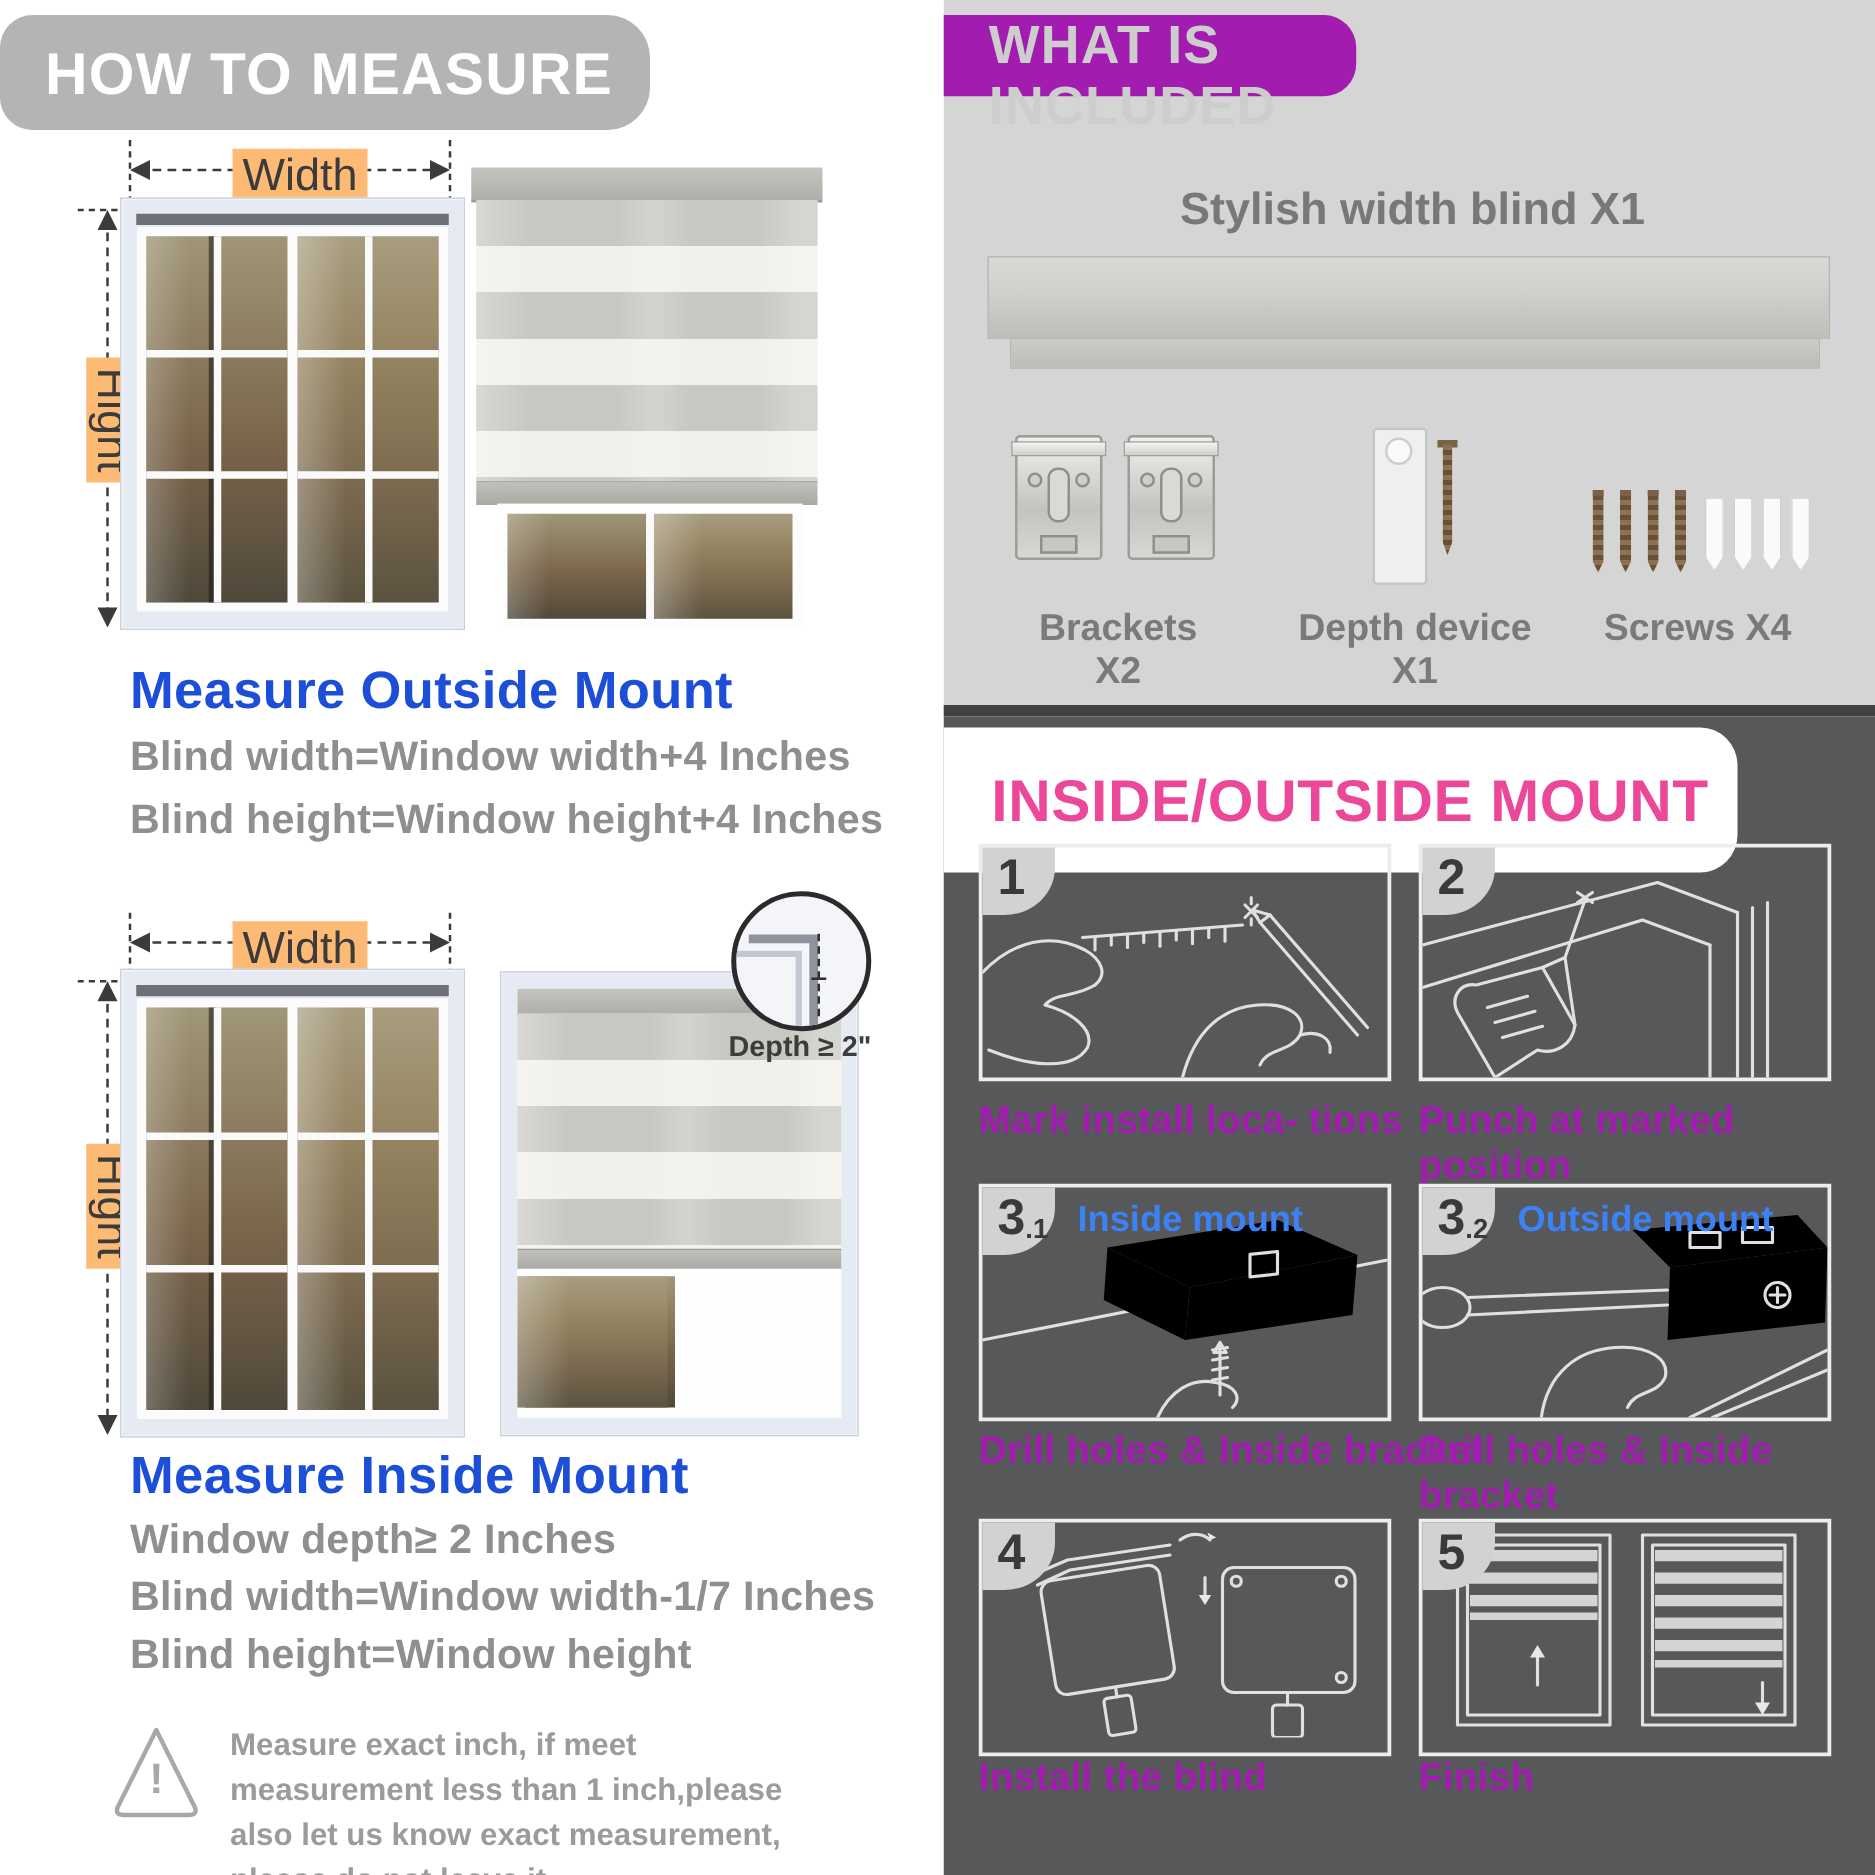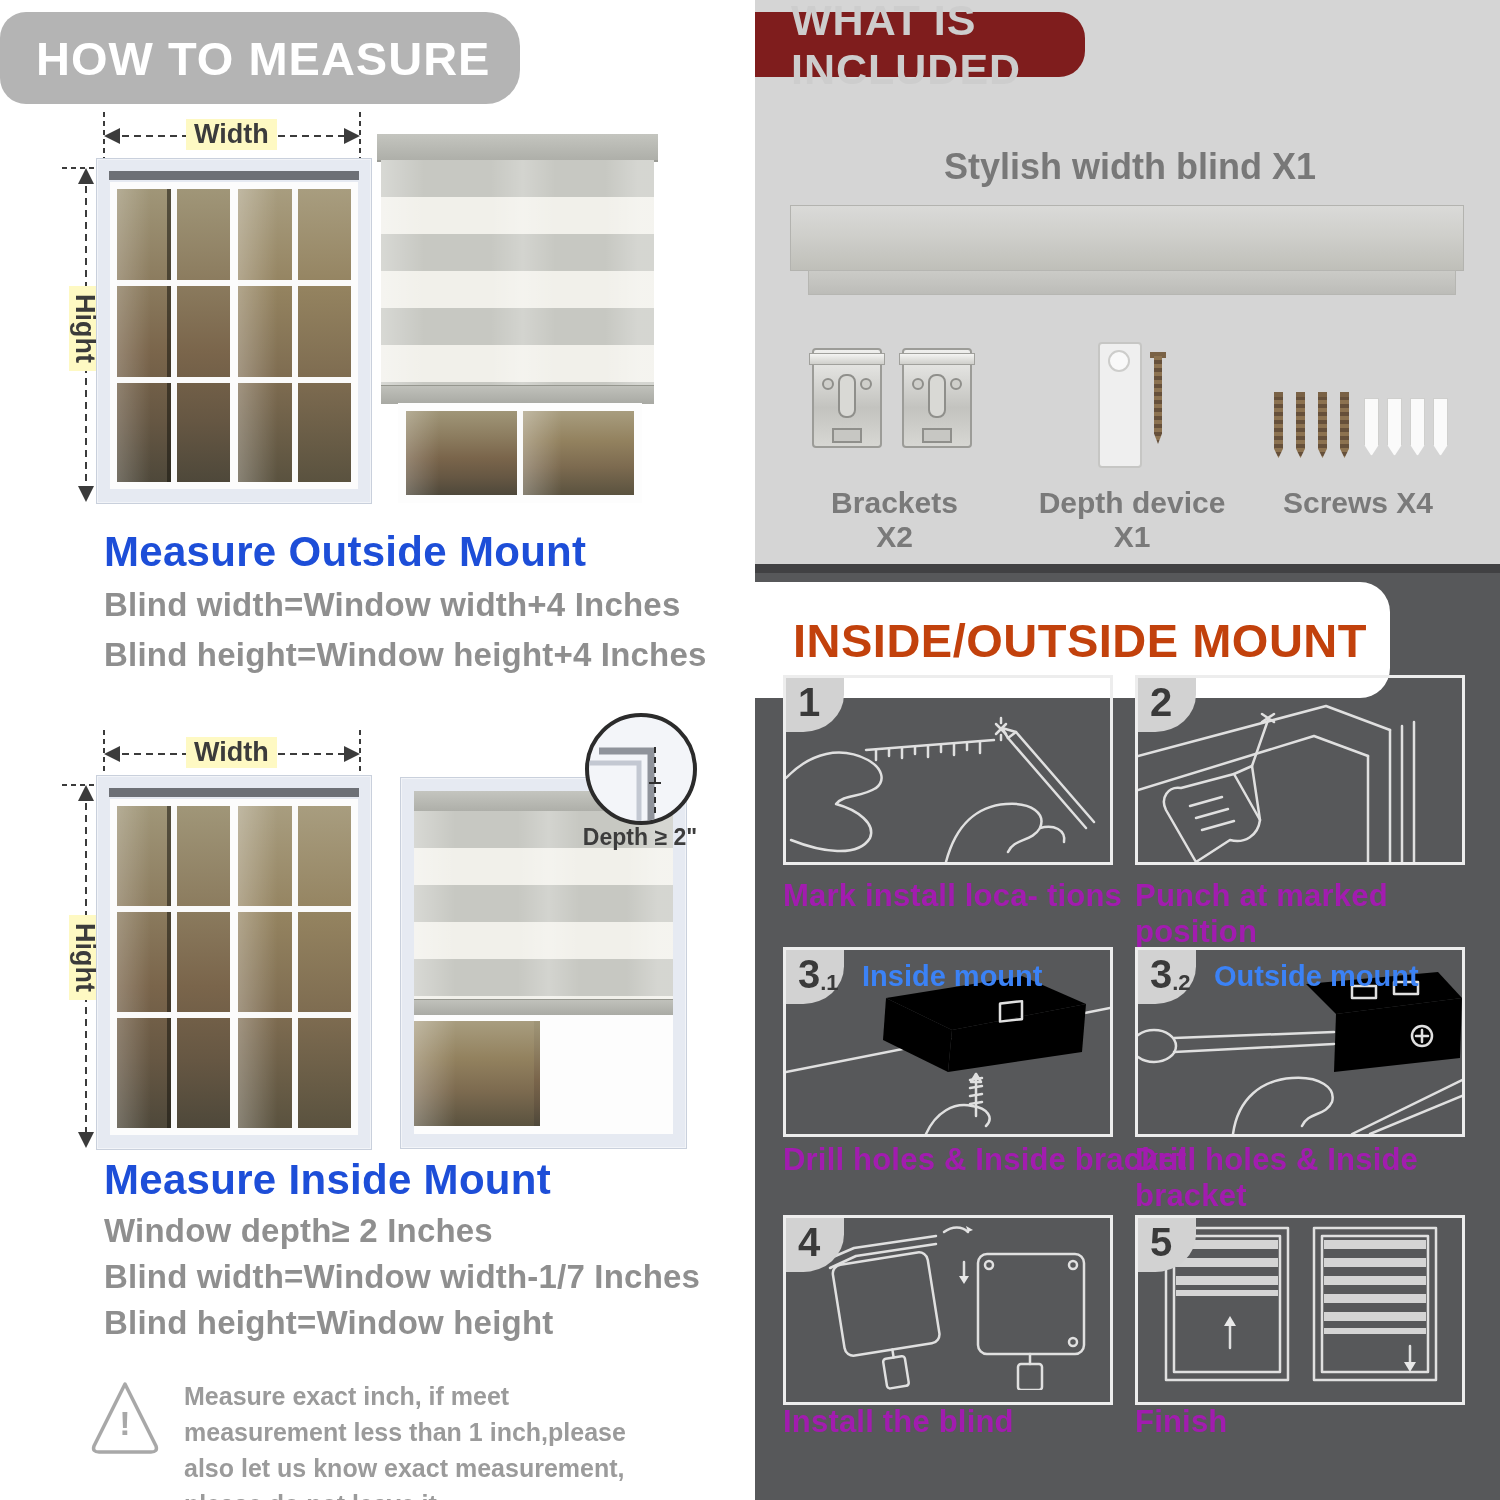--- a/index.html
+++ b/index.html
@@ -8,21 +8,21 @@
   .abs{position:absolute;}
 
   
   .how-header{left:0;top:12px;width:520px;height:92px;background:#b4b4b4;
     border-radius:26px 34px 34px 26px;display:flex;align-items:center;}
   .how-header span{color:#ffffff;font-weight:bold;font-size:47px;letter-spacing:1px;padding-left:36px;}
 
   
   .dim-svg line{stroke:#3b3b3b;stroke-width:2;}
   .dim-svg polygon{fill:#3b3b3b;}
-  .dim-label{position:absolute;background:#fef9c3;color:#3b3b3b;font-weight:bold;font-size:27px;padding:0 8px;}
+  .dim-label{position:absolute;background:#fdba74;color:#3b3b3b;font-weight:normal;font-size:36px;padding:0 8px;}
   .dim-label.v{writing-mode:vertical-rl;padding:8px 0;}
 
   
   .window-photo{background:#e6eaf2;border:1px solid #c9d0dc;box-shadow:0 0 0 1px #f2f4f8 inset;}
   .wp-track{position:absolute;left:12px;right:12px;top:12px;height:9px;background:#6d7076;}
   .wp-glass-area{position:absolute;left:13px;right:13px;top:23px;bottom:14px;background:#fdfdfd;}
   .sash{position:absolute;top:0;bottom:0;border:7px solid #fcfcfc;box-sizing:border-box;background:#fcfcfc;}
   .sash.l{left:0;width:50%;border-right-width:4px;}
   .sash.r{right:0;width:50%;border-left-width:4px;}
   .glass{position:absolute;inset:0;
@@ -51,22 +51,22 @@
   .sec-title{color:#1d4ed8;font-weight:bold;font-size:42px;letter-spacing:.3px;}
   .sec-rule{color:#8f8f8f;font-weight:bold;font-size:33px;letter-spacing:.2px;}
 
   .warn-text{color:#9b9b9b;font-weight:bold;font-size:25px;line-height:36px;width:480px;}
   .warn-tri{stroke:#a8a8a8;stroke-width:3.5;fill:none;stroke-linejoin:round;}
   .warn-glyph{position:absolute;left:0;right:0;top:26px;text-align:center;color:#a8a8a8;
     font-weight:bold;font-size:34px;}
 
   
   .right-top{left:755px;top:0;width:745px;height:572px;background:#d5d5d5;}
-  .included-header{left:755px;top:12px;width:330px;height:65px;background:#7f1d1d;
-    border-radius:0 26px 26px 0;display:flex;align-items:center;}
+  .included-header{left:755px;top:12px;width:330px;height:65px;background:#a21caf;
+    border-radius:0 26px 26px 0;display:flex;}
   .included-header span{color:#cdcdcd;font-weight:bold;font-size:43px;letter-spacing:1px;padding-left:36px;}
   .blind-label{left:860px;top:146px;width:540px;text-align:center;color:#787878;font-weight:bold;font-size:36px;}
 
   .bar-main{left:790px;top:205px;width:672px;height:64px;border:1px solid #b3b3af;
     background:linear-gradient(180deg,#dadad8 0%,#cfcfcb 45%,#bfbfb9 100%);}
   .bar-low{left:808px;top:270px;width:646px;height:23px;border:1px solid #b6b6b2;
     background:linear-gradient(180deg,#cbcbc7,#bcbcb8);}
 
   .bracket{width:66px;height:96px;background:linear-gradient(180deg,#efefed,#c3c3bf 60%,#d7d7d3);
     border:2px solid #9c9c98;border-radius:4px;position:relative;}
@@ -90,21 +90,21 @@
     clip-path:polygon(0 0,100% 0,100% 86%,50% 100%,0 86%);position:relative;}
   .screw::before{content:"";position:absolute;left:-3px;top:0;width:15px;height:5px;background:#7a6246;}
   .anchor{width:13px;height:56px;background:rgba(255,255,255,.88);border:1px solid #cfcfcd;
     clip-path:polygon(0 0,100% 0,100% 80%,50% 100%,0 80%);}
   .comp-label{color:#7a7a7a;font-weight:bold;font-size:30px;text-align:center;}
 
   .divider-strip{left:755px;top:564px;width:745px;height:9px;background:#414143;}
   .dark-section{left:755px;top:573px;width:745px;height:927px;background:#57585a;}
   .mount-header{left:755px;top:582px;width:635px;height:116px;background:#ffffff;
     border-radius:0 30px 30px 0;display:flex;align-items:center;}
-  .mount-header span{color:#c2410c;font-weight:bold;font-size:47px;letter-spacing:.5px;padding-left:38px;}
+  .mount-header span{color:#ec4899;font-weight:bold;font-size:47px;letter-spacing:.5px;padding-left:38px;}
 
   .panel{position:absolute;width:330px;height:190px;border:3px solid #ededed;box-sizing:border-box;}
   .badge{position:absolute;left:0;top:0;width:58px;height:54px;background:#d2d2d2;
     border-radius:0 0 70% 0;display:flex;padding:2px 0 0 12px;box-sizing:border-box;}
   .badge .num{color:#3a3a3a;font-weight:bold;font-size:40px;line-height:44px;}
   .badge .sub{color:#3a3a3a;font-weight:bold;font-size:22px;margin-top:18px;}
   .inner-label{position:absolute;left:76px;top:10px;color:#3b82f6;font-weight:bold;font-size:29px;}
   .caption{position:absolute;color:#a21caf;font-weight:bold;font-size:31px;letter-spacing:.2px;}
   .lineart{position:absolute;inset:0;}
   .lineart path,.lineart line,.lineart polyline,.lineart circle,.lineart rect,.lineart ellipse{

